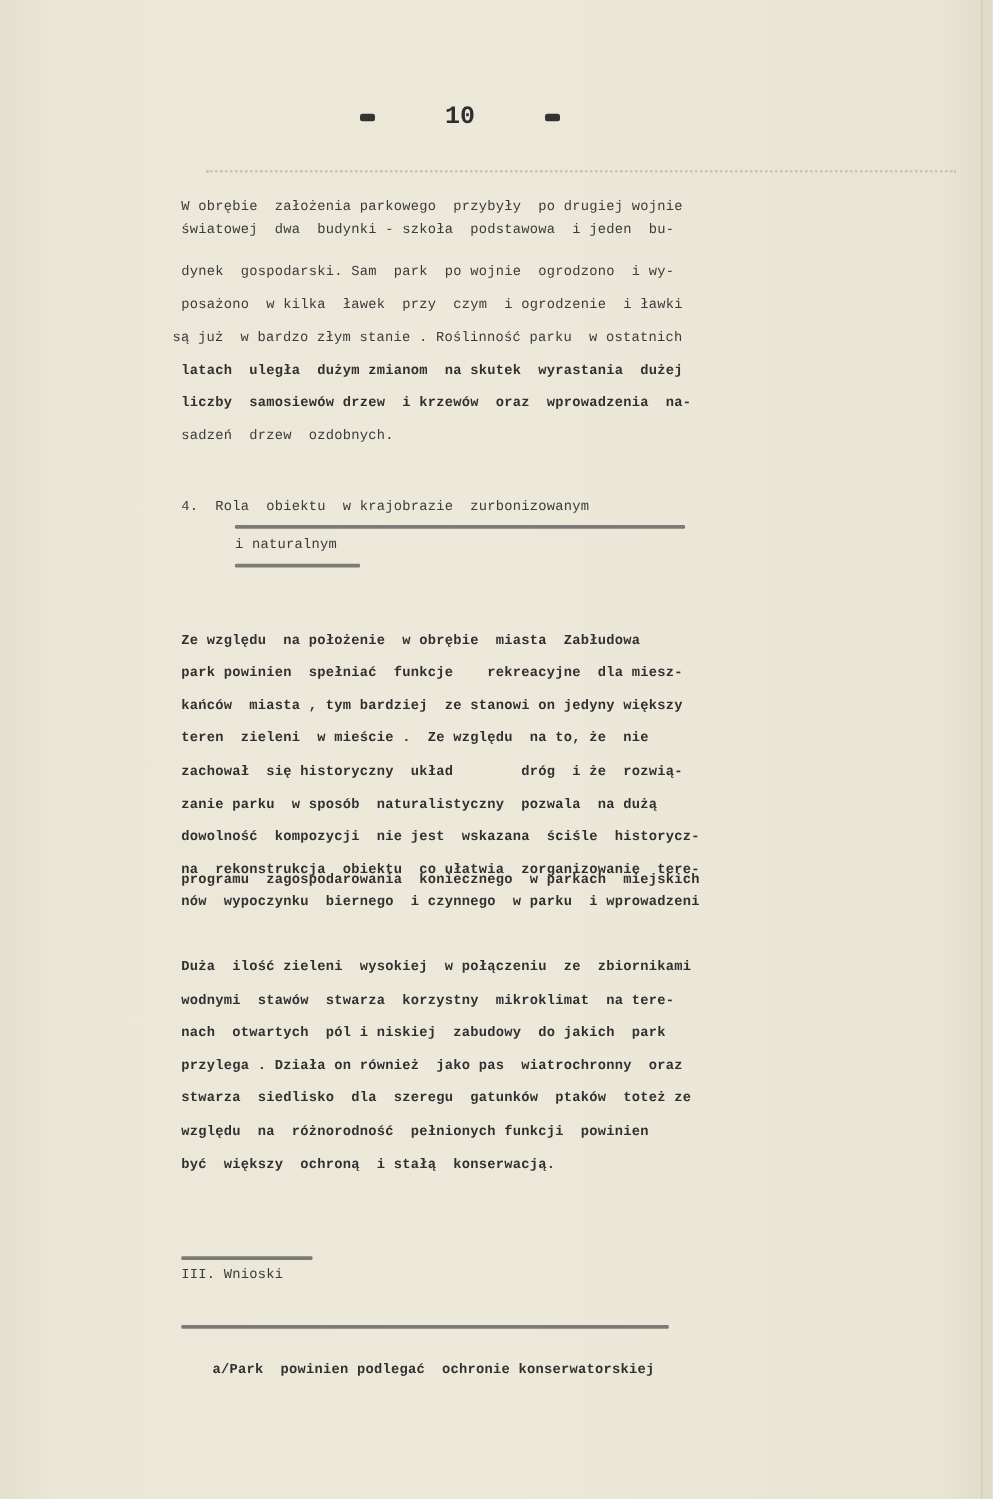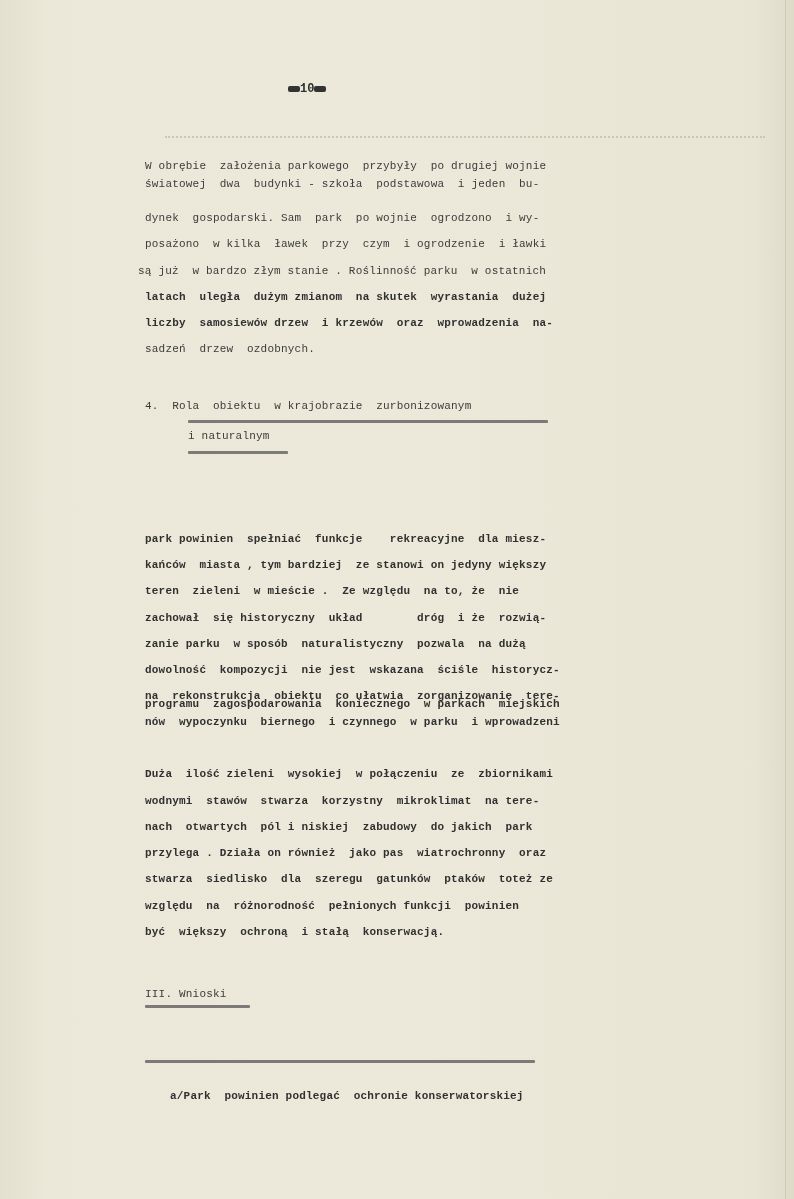--- a/index.html
+++ b/index.html
@@ -13,22 +13,22 @@
   .page {
     position: absolute; left: 0; top: 0; width: 794px; height: 1199px;
     background: linear-gradient(90deg, #e3e0cf 0%, #ebe8d9 6%, #ece9da 50%, #e8e5d5 95%, #dedbc9 100%);
   }
   .right-edge {
     position: absolute; right: 8px; top: 0; width: 1px; height: 1199px;
     background: #cfcbb8;
   }
   .page-number {
     position: absolute; top: 82px; left: 288px; width: 160px;
-    display: flex; align-items: center;
-    font-weight: bold; font-size: 12px; color: #2f2f2f;
+    display: flex; justify-content: space-between; align-items: center;
+    font-weight: bold; font-size: 20px; color: #2f2f2f;
   }
   .dash { display: inline-block; width: 12px; height: 6px; background: #333; border-radius: 2px; }
   .bleed-line {
     position: absolute; top: 136px; left: 165px; width: 600px; height: 2px;
     border-top: 2px dotted #c9c6b6;
   }
   .line {
     position: absolute; left: 145px;
     font-size: 11px; letter-spacing: 0.2px; white-space: pre;
     color: #3b3b3b;
@@ -60,36 +60,37 @@
   <div class="line" style="top:265px; left:138px">są już  w bardzo złym stanie . Roślinność parku  w ostatnich</div>
   <div class="line bold" style="top:291px">latach  uległa  dużym zmianom  na skutek  wyrastania  dużej</div>
   <div class="line bold" style="top:317px">liczby  samosiewów drzew  i krzewów  oraz  wprowadzenia  na-</div>
   <div class="line" style="top:343px">sadzeń  drzew  ozdobnych.</div>
 
   <div class="line" style="top:400px">4.  Rola  obiektu  w krajobrazie  zurbonizowanym</div>
   <div class="underline" style="top:420px; left:188px; width:360px"></div>
   <div class="line" style="top:430px; left:188px">i naturalnym</div>
   <div class="underline" style="top:451px; left:188px; width:100px"></div>
 
+  <div class="line bold" style="top:507px">Ze względu  na położenie  w obrębie  miasta  Zabłudowa</div>
   <div class="line bold" style="top:533px">park powinien  spełniać  funkcje    rekreacyjne  dla miesz-</div>
   <div class="line bold" style="top:559px">kańców  miasta , tym bardziej  ze stanowi on jedyny większy</div>
   <div class="line bold" style="top:585px">teren  zieleni  w mieście .  Ze względu  na to, że  nie</div>
   <div class="line bold" style="top:612px">zachował  się historyczny  układ        dróg  i że  rozwią-</div>
   <div class="line bold" style="top:638px">zanie parku  w sposób  naturalistyczny  pozwala  na dużą</div>
   <div class="line bold" style="top:664px">dowolność  kompozycji  nie jest  wskazana  ściśle  historycz-</div>
   <div class="line bold" style="top:690px">na  rekonstrukcja  obiektu  co ułatwia  zorganizowanie  tere-</div>
   <div class="line bold" style="top:716px">nów  wypoczynku  biernego  i czynnego  w parku  i wprowadzeni</div>
   <div class="line bold" style="top:698px">programu  zagospodarowania  koniecznego  w parkach  miejskich</div>
   <div class="line bold" style="top:768px">Duża  ilość zieleni  wysokiej  w połączeniu  ze  zbiornikami</div>
   <div class="line bold" style="top:795px">wodnymi  stawów  stwarza  korzystny  mikroklimat  na tere-</div>
   <div class="line bold" style="top:821px">nach  otwartych  pól i niskiej  zabudowy  do jakich  park</div>
   <div class="line bold" style="top:847px">przylega . Działa on również  jako pas  wiatrochronny  oraz</div>
   <div class="line bold" style="top:873px">stwarza  siedlisko  dla  szeregu  gatunków  ptaków  toteż ze</div>
   <div class="line bold" style="top:900px">względu  na  różnorodność  pełnionych funkcji  powinien</div>
   <div class="line bold" style="top:926px">być  większy  ochroną  i stałą  konserwacją.</div>
 
-  <div class="line" style="top:988px">III. Wnioski</div>
+  <div class="line" style="top:1014px">III. Wnioski</div>
   <div class="underline" style="top:1005px; left:145px; width:105px"></div>
 
   <div class="underline" style="top:1060px; left:145px; width:390px"></div>
 
   <div class="line bold" style="top:1090px; left:170px">a/Park  powinien podlegać  ochronie konserwatorskiej</div>
 </div>
 
 </body></html>

